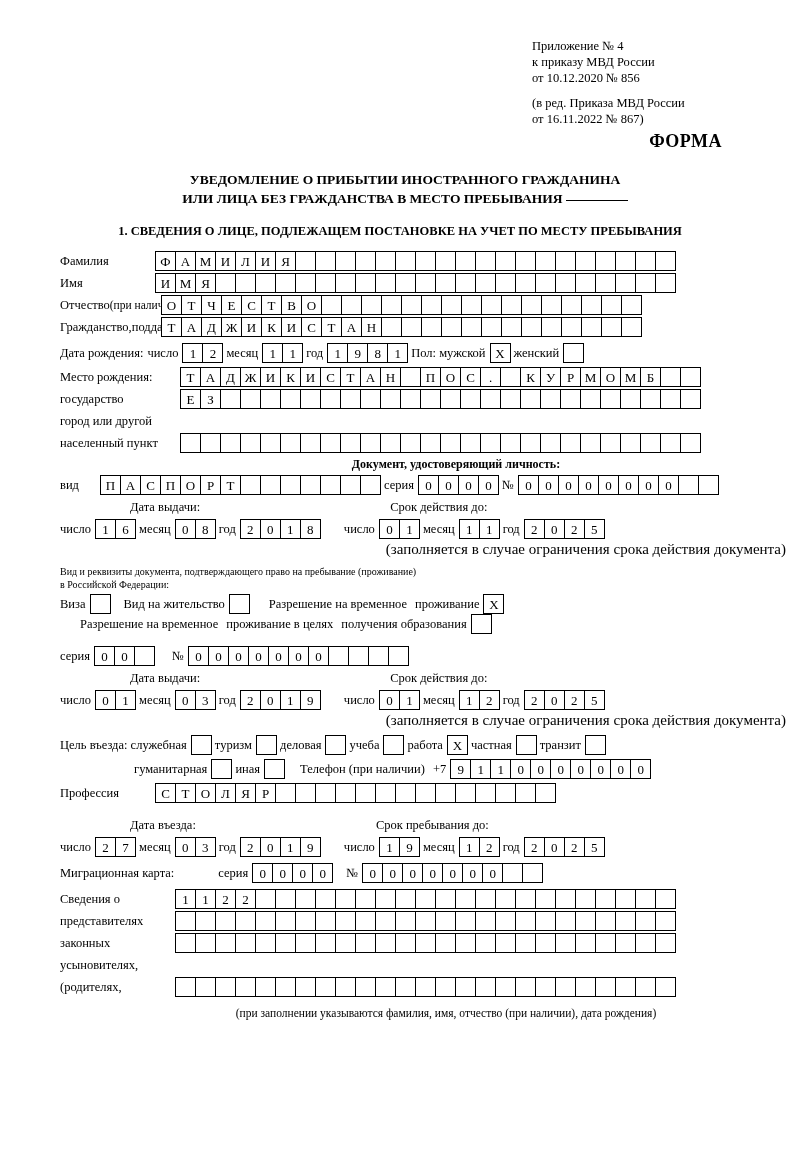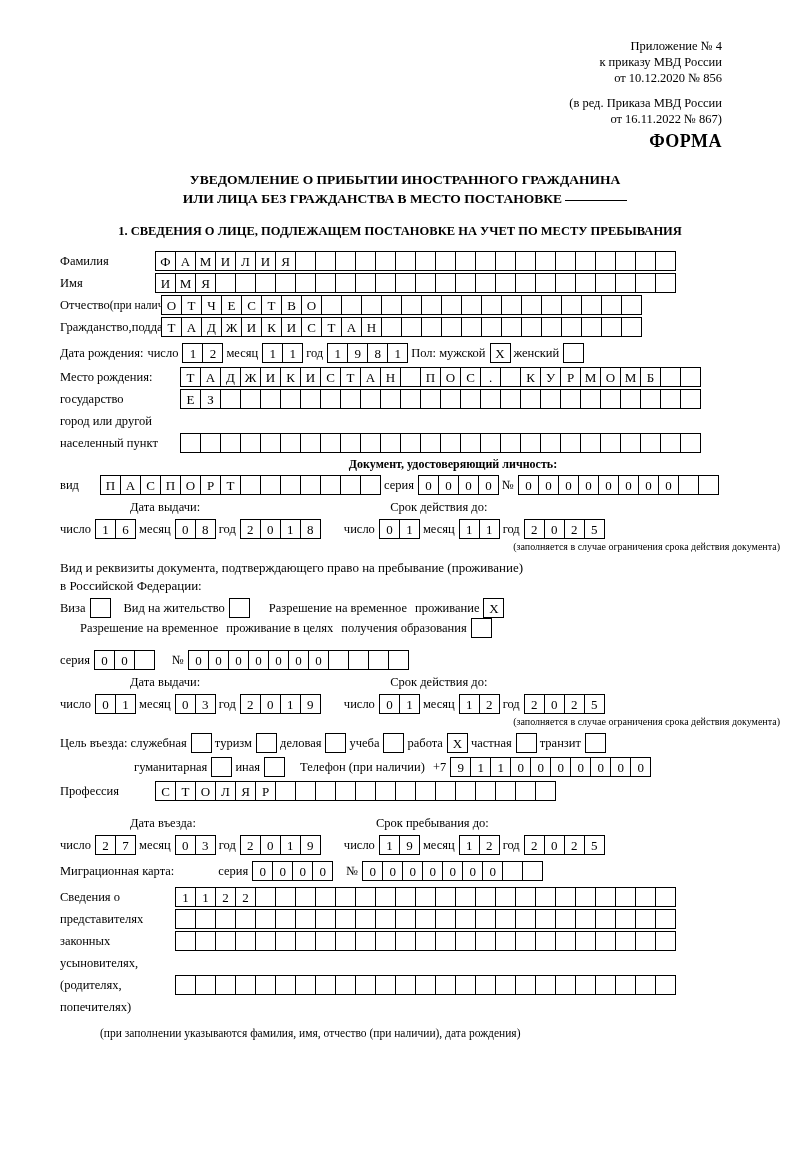--- a/index.html
+++ b/index.html
@@ -19,21 +19,20 @@
   .hdr{
     margin-top:38px;
     padding-right:78px;
     text-align:left;
     font-size:12.5px;
     line-height:16px;
   }
   .hdr .block{
     width:190px;
     margin-left:auto;
-    text-align:right;
   }
   .hdr .gap{height:9px;}
   .forma{
     margin-top:4px;
     padding-right:78px;
     text-align:right;
     font-weight:bold;
     font-size:18px;
     letter-spacing:.5px;
   }
@@ -52,21 +51,21 @@
     vertical-align:2px;
   }
   .section{
     margin-top:16px;
     text-align:center;
     font-weight:bold;
     font-size:12.5px;
   }
   .body{
     margin-top:12px;
-    padding:0 14px 0 60px;
+    padding:0 8px 0 60px;
     font-size:12.5px;
   }
   .row{
     display:flex;
     align-items:flex-start;
     margin-bottom:2px;
     min-height:20px;
   }
   .lbl{
     display:inline-block;
@@ -94,34 +93,34 @@
     white-space:nowrap;
     padding:0 4px;
   }
   .centerline{
     text-align:center;
     font-weight:bold;
     font-size:12px;
     margin:4px 0 3px 0;
   }
   .note{
-    font-size:10px;
+    font-size:15px;
     text-align:right;
     padding-right:6px;
     margin-top:1px;
   }
   .smallnote{
-    font-size:13px;
+    font-size:10px;
     margin:2px 0 2px 0;
   }
   .stack{display:flex;flex-direction:row;}
   .permit-wrap{display:flex;align-items:flex-start;flex-wrap:wrap;}
   .permit-col{display:flex;flex-direction:row;align-items:center;}
   .bottom-note{
-    text-align:left;
+    text-align:center;
     font-size:11.5px;
     margin-top:10px;
     padding-left:40px;
   }
   .mini{font-size:11.5px;}
 </style>
 </head>
 <body>
 
 <div class="page">
@@ -134,21 +133,21 @@
       <div class="gap"></div>
       <div>(в ред. Приказа МВД России</div>
       <div>от 16.11.2022 № 867)</div>
     </div>
   </div>
 
   <div class="forma">ФОРМА</div>
 
   <div class="title">
     <span>УВЕДОМЛЕНИЕ О ПРИБЫТИИ ИНОСТРАННОГО ГРАЖДАНИНА</span><br>
-    <span>ИЛИ ЛИЦА БЕЗ ГРАЖДАНСТВА В МЕСТО ПОСТАНОВКЕ</span>
+    <span>ИЛИ ЛИЦА БЕЗ ГРАЖДАНСТВА В МЕСТО ПРЕБЫВАНИЯ</span>
     <span class="uline"></span>
   </div>
 
   <div class="section">1. СВЕДЕНИЯ О ЛИЦЕ, ПОДЛЕЖАЩЕМ ПОСТАНОВКЕ НА УЧЕТ ПО МЕСТУ ПРЕБЫВАНИЯ</div>
 
   <div class="body">
 
     <div class="row">
       <span class="lbl w95">Фамилия</span>
       <span class="boxes" id="surname-boxes">
@@ -862,20 +861,17 @@
           <span class="bx"></span>
           <span class="bx"></span>
           <span class="bx"></span>
           <span class="bx"></span>
           <span class="bx"></span>
           <span class="bx"></span>
           <span class="bx"></span>
           <span class="bx"></span>
         </span>
     </div>
-    <div class="row">
-      <span class="lbl" style="width:115px">попечителях)</span>
-    </div>
 
     <div class="bottom-note">(при заполнении указываются фамилия, имя, отчество (при наличии), дата рождения)</div>
 
   </div>
 </div>
 
 </body></html>

